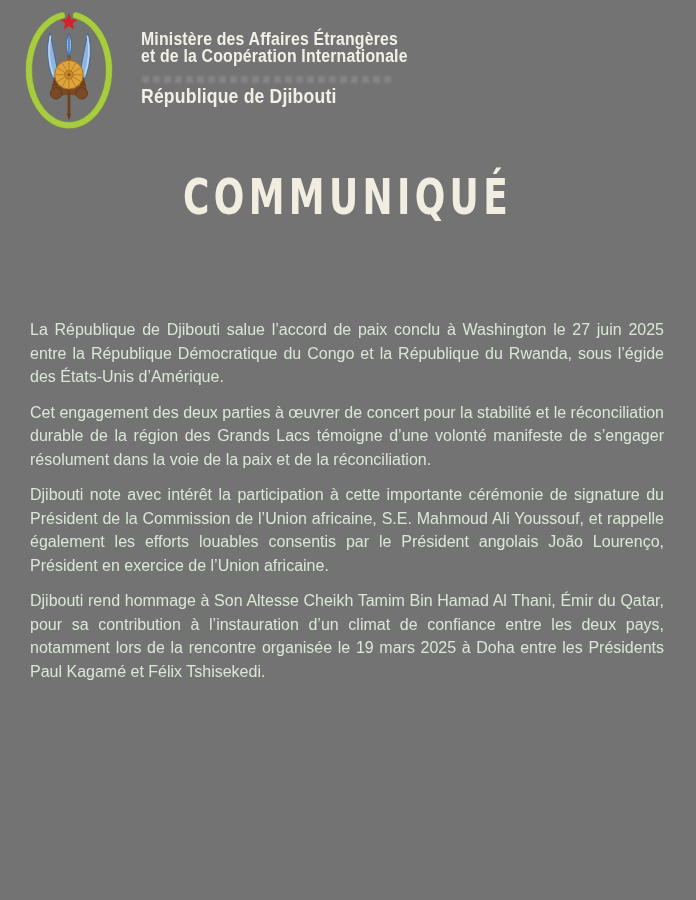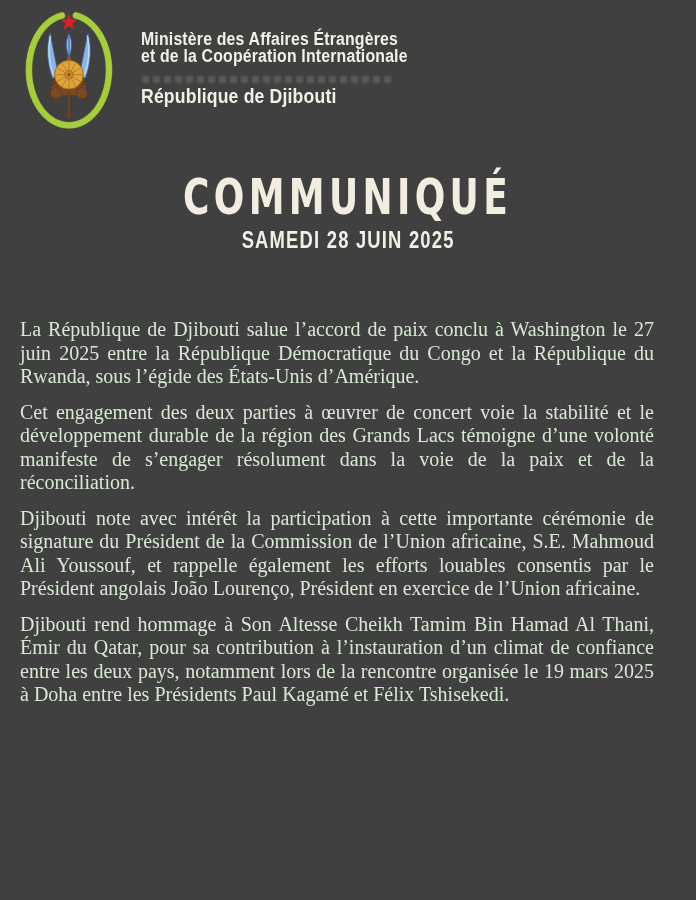--- a/index.html
+++ b/index.html
@@ -1,19 +1,19 @@
 <!DOCTYPE html>
 <html><head>
 <meta charset="utf-8">
 <style>
   html,body{margin:0;padding:0;}
   .page{
     position:relative;
     width:696px;height:900px;
-    background:#404040;
+    background:#737373;
     overflow:hidden;
     font-family:"Liberation Sans",sans-serif;
   }
   
   .emblem{position:absolute;left:20px;top:7px;width:96px;height:124px;}
   .ministry-block{position:absolute;left:141px;top:31px;width:340px;}
   .ministry-line{
     font-weight:bold;font-size:18px;line-height:17px;
     color:#f1efe6;letter-spacing:.2px;
     transform:scaleX(.88);transform-origin:left center;
@@ -45,23 +45,23 @@
   .date-wrap{position:absolute;top:228px;left:0;width:696px;text-align:center;}
   .date-line{
     display:inline-block;
     font-weight:bold;font-size:23px;line-height:24px;
     letter-spacing:1.5px;color:#f2efe6;
     transform:scaleX(.8);transform-origin:center;
     white-space:nowrap;
   }
   
   .content{
-    position:absolute;left:20px;top:318px;width:634px;
+    position:absolute;left:30px;top:318px;width:634px;
     color:#d8e8d5;
-    font-size:20px;line-height:23.5px;font-family:Liberation Serif, serif;
+    font-size:16px;line-height:23.5px;
   }
   .content p{
     margin:0 0 12px 0;
     text-align:justify;
     text-justify:inter-word;
   }
 </style>
 </head>
 <body>
 
@@ -122,24 +122,21 @@
     <div class="ministry-line">et de la Coopération Internationale</div>
   </div>
 
   <div class="watermark"></div>
 
   <div class="republic-line">République de Djibouti</div>
 
   <div class="title-wrap">
     <div class="main-title">COMMUNIQUÉ</div>
   </div>
-  <div class="date-wrap">
-    <div class="date-line">SAMEDI 28 JUIN 2025</div>
-  </div>
 
   <div class="content">
     <p>La République de Djibouti salue l’accord de paix conclu à Washington le 27 juin 2025 entre la République Démocratique du Congo et la République du Rwanda, sous l’égide des États-Unis d’Amérique.</p>
-    <p>Cet engagement des deux parties à œuvrer de concert voie la stabilité et le développement durable de la région des Grands Lacs témoigne d’une volonté manifeste de s’engager résolument dans la voie de la paix et de la réconciliation.</p>
+    <p>Cet engagement des deux parties à œuvrer de concert pour la stabilité et le réconciliation durable de la région des Grands Lacs témoigne d’une volonté manifeste de s’engager résolument dans la voie de la paix et de la réconciliation.</p>
     <p>Djibouti note avec intérêt la participation à cette importante cérémonie de signature du Président de la Commission de l’Union africaine, S.E. Mahmoud Ali Youssouf, et rappelle également les efforts louables consentis par le Président angolais João Lourenço, Président en exercice de l’Union africaine.</p>
     <p>Djibouti rend hommage à Son Altesse Cheikh Tamim Bin Hamad Al Thani, Émir du Qatar, pour sa contribution à l’instauration d’un climat de confiance entre les deux pays, notamment lors de la rencontre organisée le 19 mars 2025 à Doha entre les Présidents Paul Kagamé et Félix Tshisekedi.</p>
   </div>
 
 </div>
 
 </body></html>

